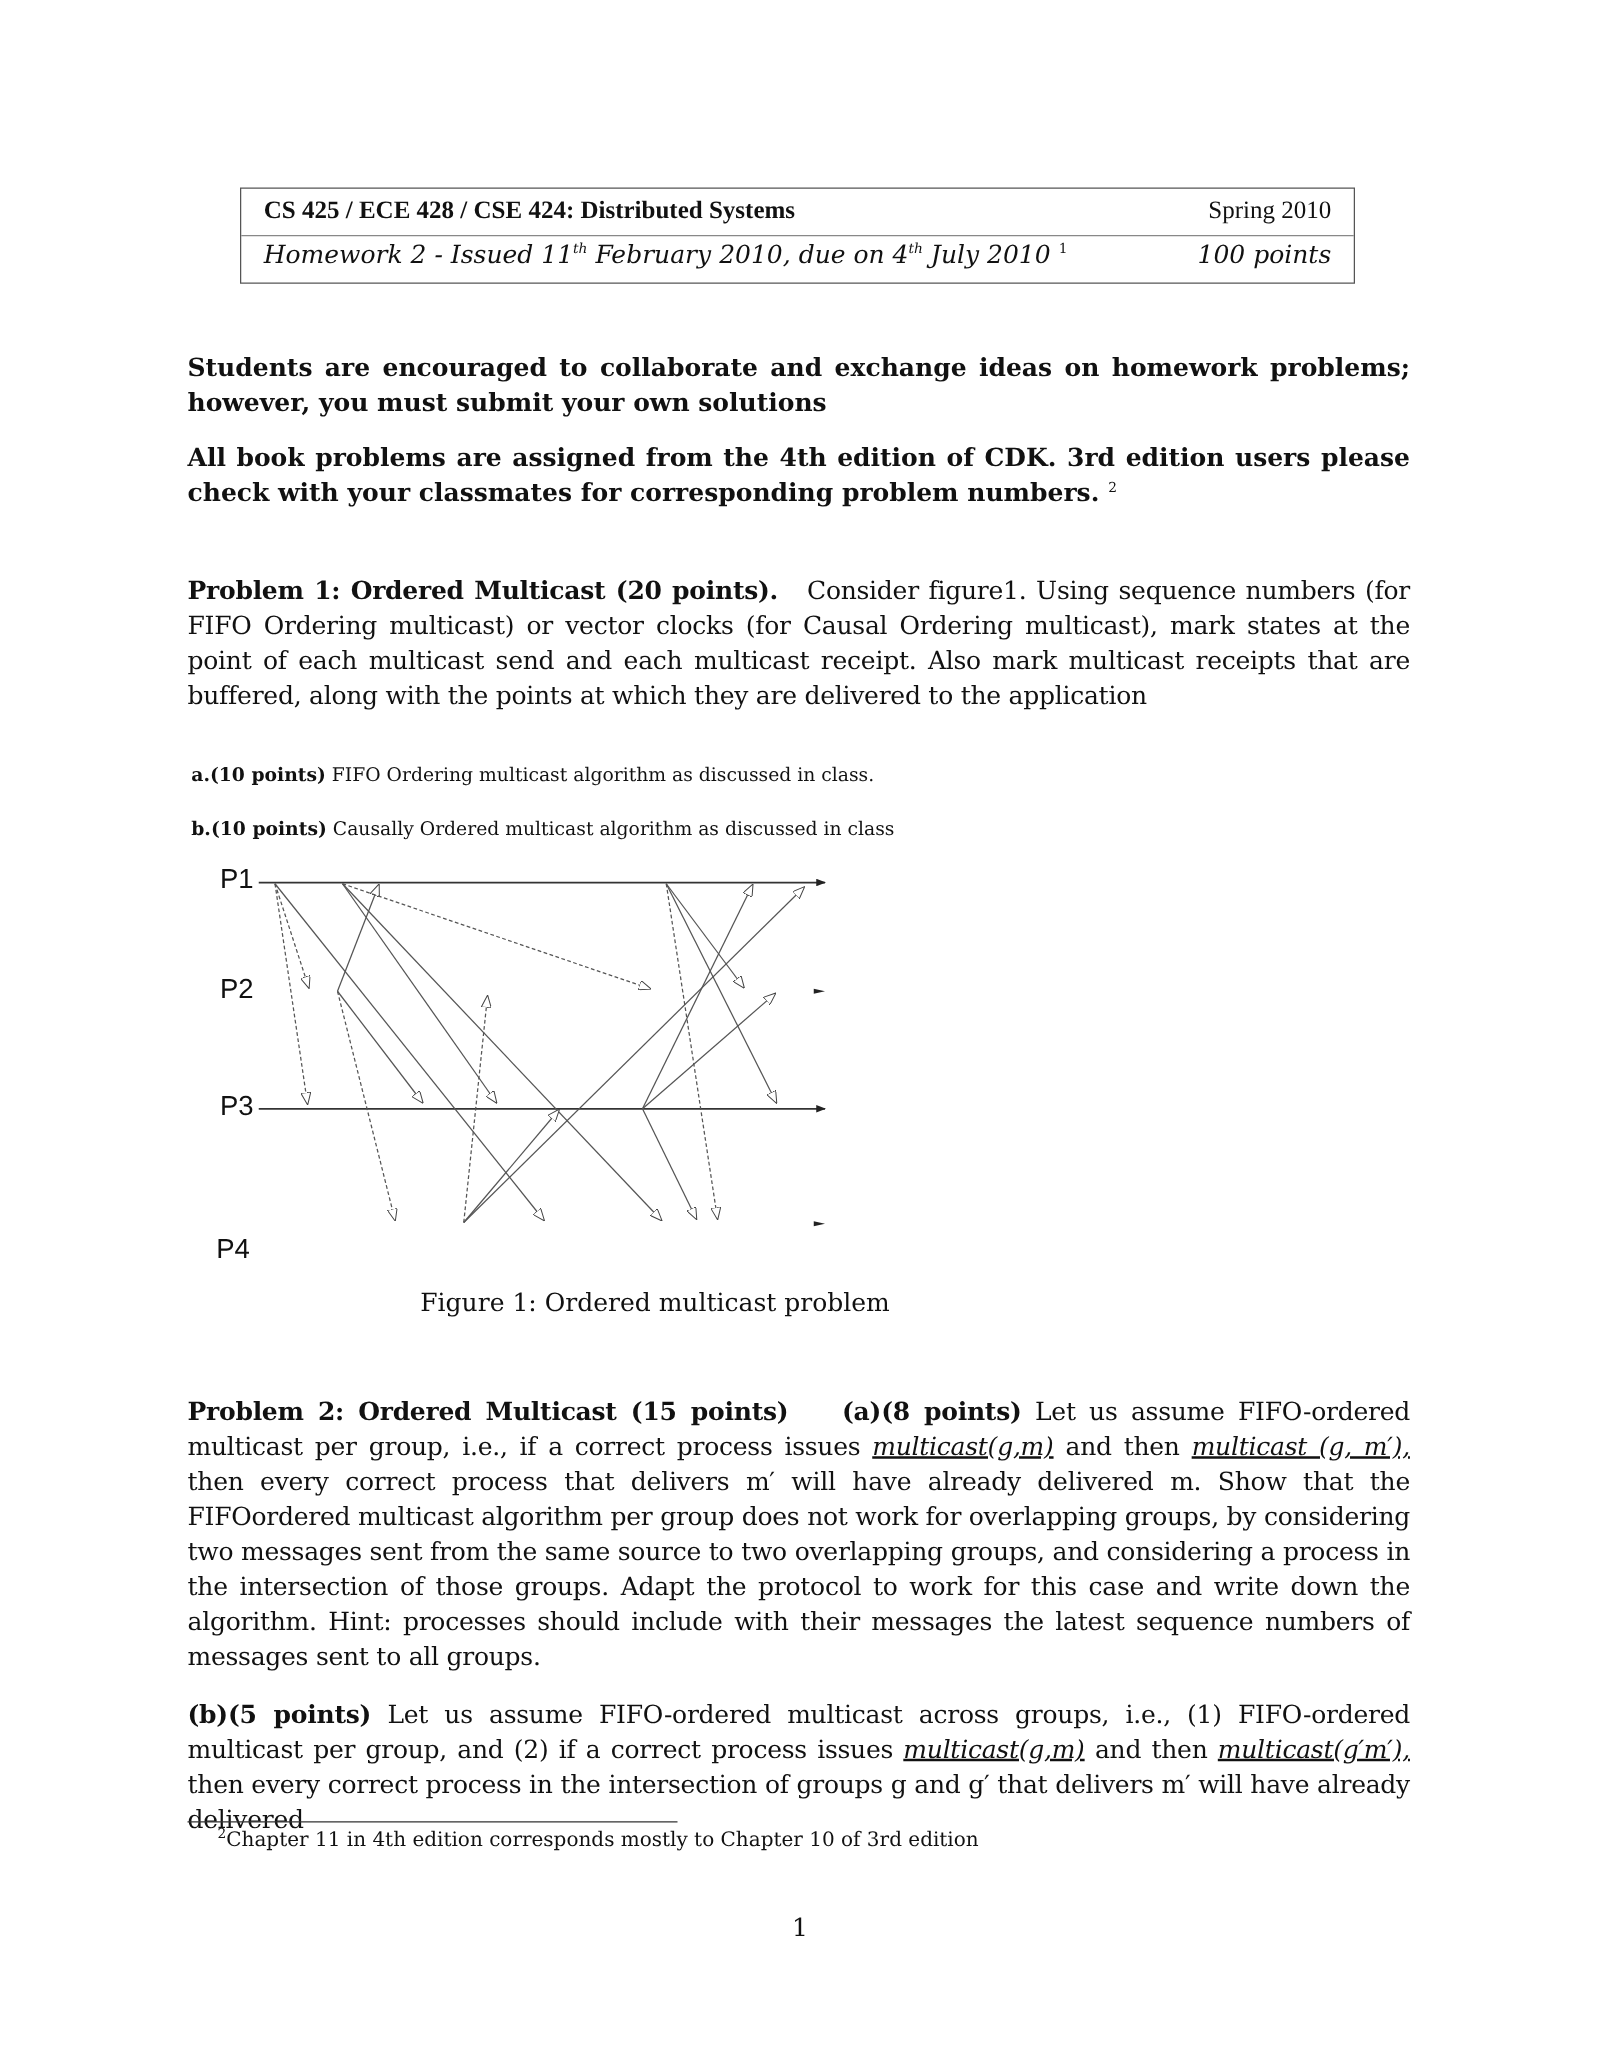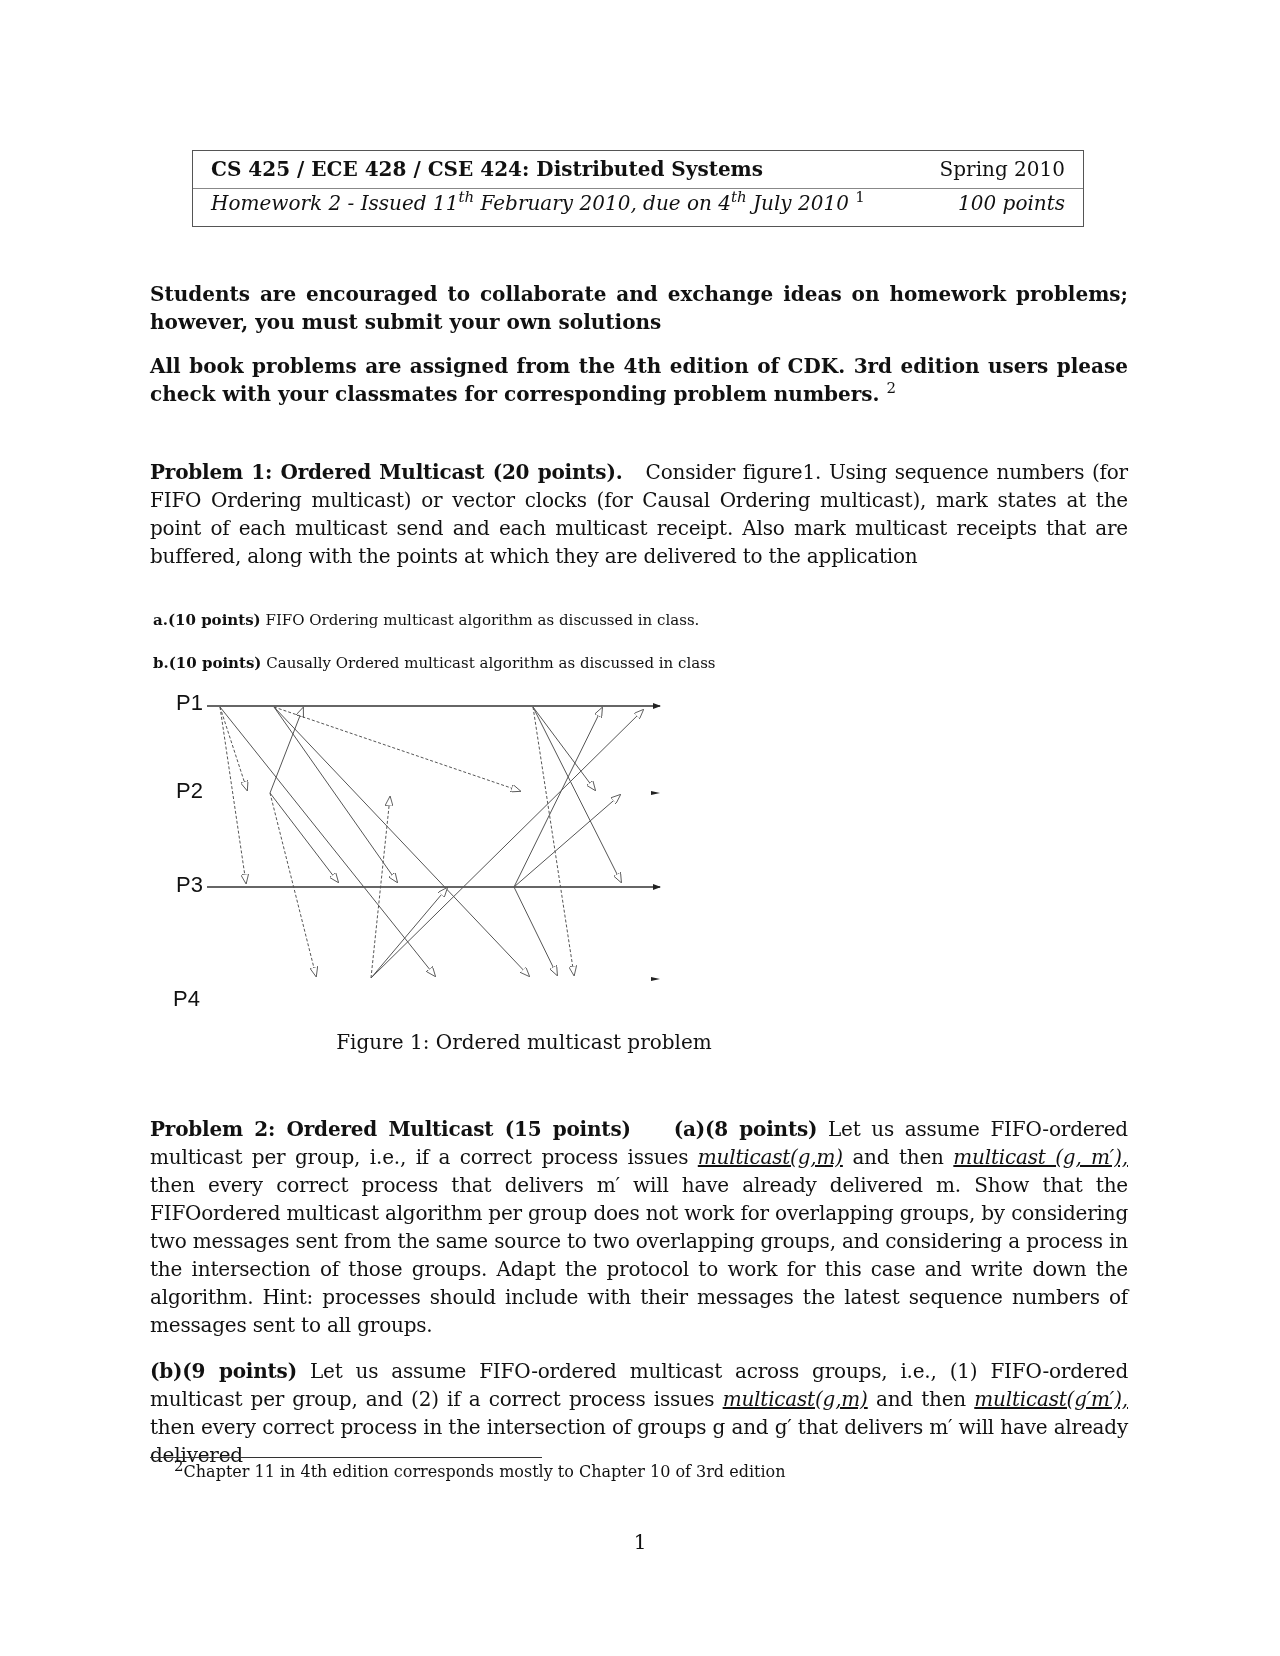--- a/index.html
+++ b/index.html
@@ -4,29 +4,29 @@
 <style>
   html, body { margin: 0; padding: 0; background: #ffffff; }
   body { width: 1280px; height: 1656px; position: relative; overflow: hidden;
          font-family: "DejaVu Serif", "Liberation Serif", serif; color: #111; }
   .abs { position: absolute; }
   .header-box { left: 192px; top: 150px; width: 892px; height: 77px;
                 border: 1px solid #555; box-sizing: border-box; }
   .header-row { position: absolute; left: 18px; right: 18px; display: flex;
                 justify-content: space-between; align-items: baseline;
                 font-size: 20px; white-space: nowrap; }
-  .header-row.r1 { top: 6px; }
+  .header-row.r1 { top: 6px; font-family: Liberation Serif, serif; }
   .header-row.r2 { top: 40px; font-style: italic; }
   .header-divider { position: absolute; left: 0; right: 0; top: 37px; height: 1px; background: #888; }
   .bold { font-weight: bold; }
   .ital { font-style: italic; text-decoration: underline; }
   .para { left: 150px; width: 978px; font-size: 20px; line-height: 28px; text-align: justify; }
   .para.tight { letter-spacing: -0.2px; }
   .sub { left: 153px; font-size: 15px; line-height: 28px; white-space: nowrap; margin-top: 20px; }
-  sup { font-size: 15px; line-height: 0; }
+  sup { font-size: 11px; line-height: 0; }
   .caption { left: 0; width: 1048px; text-align: center; font-size: 20px; top: 1030px; }
   .fn-rule { left: 150px; top: 1457px; width: 392px; height: 1px; background: #333; }
   .footnote { left: 174px; top: 1462px; font-size: 16px; white-space: nowrap; }
   .pagenum { left: 0; width: 1280px; text-align: center; top: 1530px; font-size: 20px; }
   .fig { left: 160px; top: 680px; width: 640px; height: 320px; }
   .plabel { position: absolute; font-size: 22px; font-family: Liberation Sans, sans-serif; }
 </style>
 </head>
 <body>
 
@@ -109,21 +109,21 @@
 <div class="abs para tight" style="top:1115px;">
   <span class="bold">Problem 2: Ordered Multicast (15 points)</span>&nbsp;&nbsp;&nbsp;
   <span class="bold">(a)(8 points)</span>
   <span>Let us assume FIFO-ordered multicast per group, i.e., if a correct process issues</span>
   <span class="ital">multicast(g,m)</span>
   <span>and then</span>
   <span class="ital">multicast (g, m′),</span>
   <span>then every correct process that delivers m′ will have already delivered m. Show that the FIFOordered multicast algorithm per group does not work for overlapping groups, by considering two messages sent from the same source to two overlapping groups, and considering a process in the intersection of those groups. Adapt the protocol to work for this case and write down the algorithm. Hint: processes should include with their messages the latest sequence numbers of messages sent to all groups.</span>
 </div>
 <div class="abs para tight" style="top:1357px;">
-  <span class="bold">(b)(9 points)</span>
+  <span class="bold">(b)(5 points)</span>
   <span>Let us assume FIFO-ordered multicast across groups, i.e., (1) FIFO-ordered multicast per group, and (2) if a correct process issues</span>
   <span class="ital">multicast(g,m)</span>
   <span>and then</span>
   <span class="ital">multicast(g′m′),</span>
   <span>then every correct process in the intersection of groups g and g′ that delivers m′ will have already delivered</span>
 </div>
 
 <div class="abs fn-rule"></div>
 <div class="abs footnote"><sup>2</sup><span>Chapter 11 in 4th edition corresponds mostly to Chapter 10 of 3rd edition</span></div>
 

